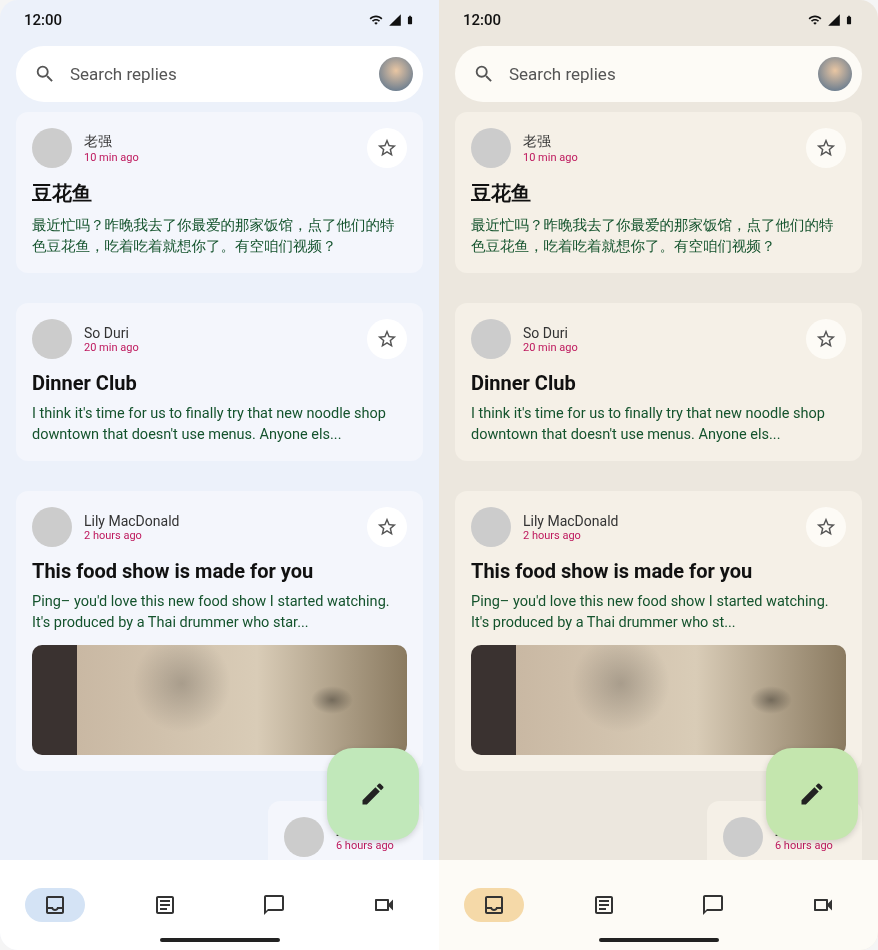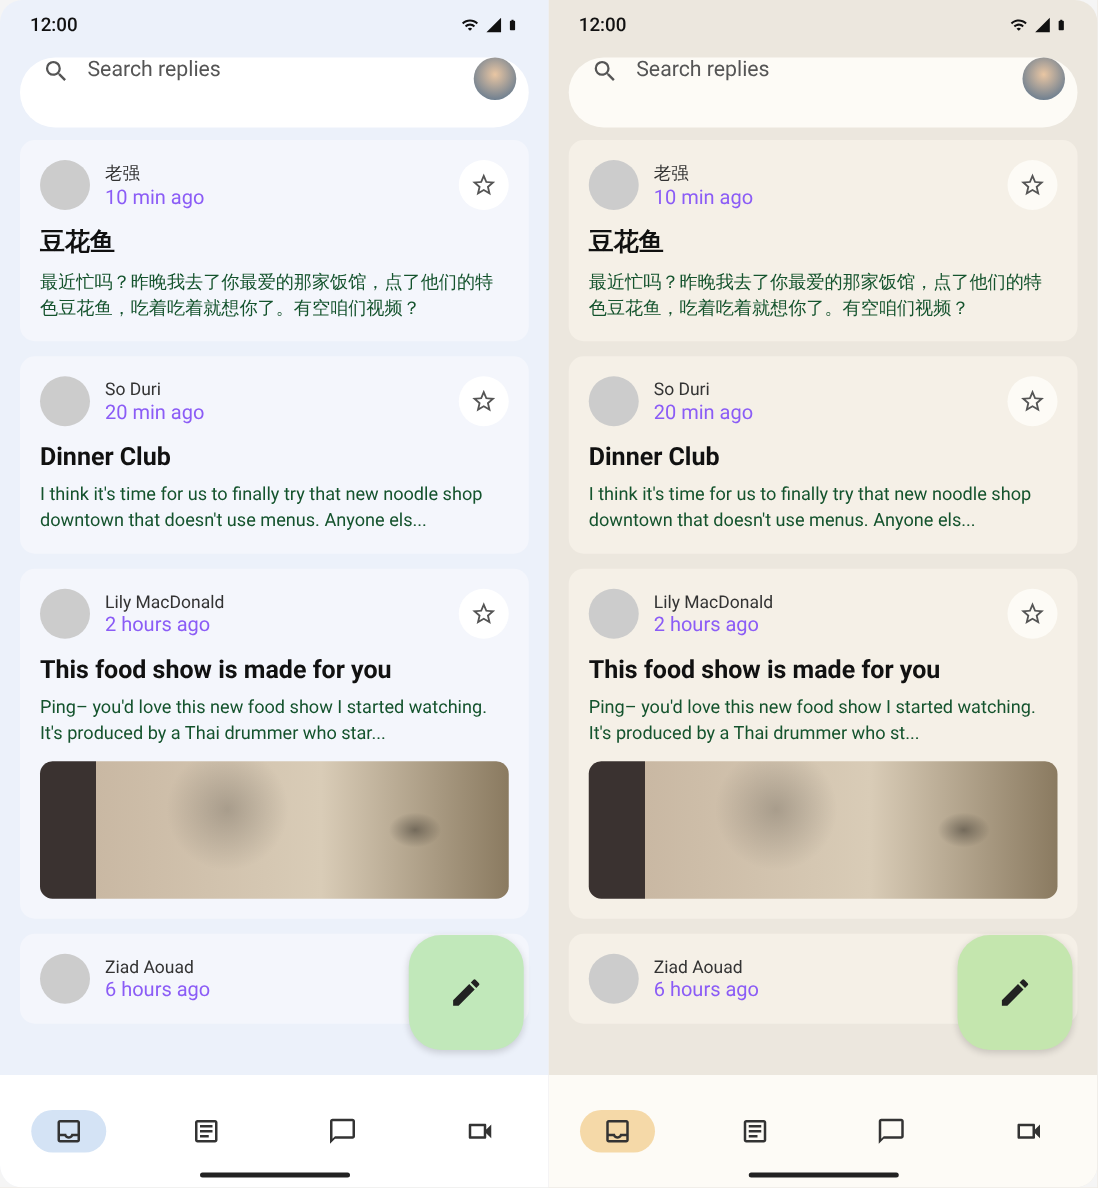--- a/index.html
+++ b/index.html
@@ -33,47 +33,49 @@
     color: #111;
   }
   .status-icons { display: flex; gap: 2px; align-items: center; }
 
   .search-row {
     margin: 6px 16px 10px;
     background: #fff;
     border-radius: 30px;
     height: 56px;
     display: flex;
+    align-items: center;
     padding: 0 10px 0 18px;
   }
   .phone.brown .search-row { background: #fdfbf6; }
   .search-row .sicon { color: #555; margin-right: 14px; }
   .search-row .ph { flex: 1; color: #555; font-size: 17px; }
   .search-row .avatar { width: 34px; height: 34px; border-radius: 50%; background: #d9b57a; }
 
   .cards {
     flex: 1;
     overflow: hidden;
     padding: 0 16px;
     display: flex;
     flex-direction: column;
-    gap: 12px;
+    gap: 30px;
+    align-items: flex-end;
   }
   .card {
     border-radius: 12px;
     padding: 16px;
     position: relative;
   }
   .phone.blue .card { background: #f4f6fc; }
   .phone.brown .card { background: #f5f0e7; }
   .chead { display: flex; align-items: center; gap: 12px; }
   .chead .av { width: 40px; height: 40px; border-radius: 50%; background: #ccc; flex-shrink: 0; }
   .chead .meta { flex: 1; }
   .chead .name { font-size: 14px; color: #333; }
-  .chead .time { font-size: 16px; color: #8b5cf6; }
+  .chead .time { font-size: 11px; color: #be185d; }
   .star {
     width: 40px; height: 40px; border-radius: 50%;
     background: #fff;
     display: flex; align-items: center; justify-content: center;
     color: #555;
   }
   .phone.brown .star { background: #fdfbf6; }
   .ctitle { font-size: 20px; font-weight: 700; color: #111; margin-top: 12px; }
   .cbody { font-size: 14.5px; color: #14532d; margin-top: 8px; line-height: 1.45; }
   .thumb {

